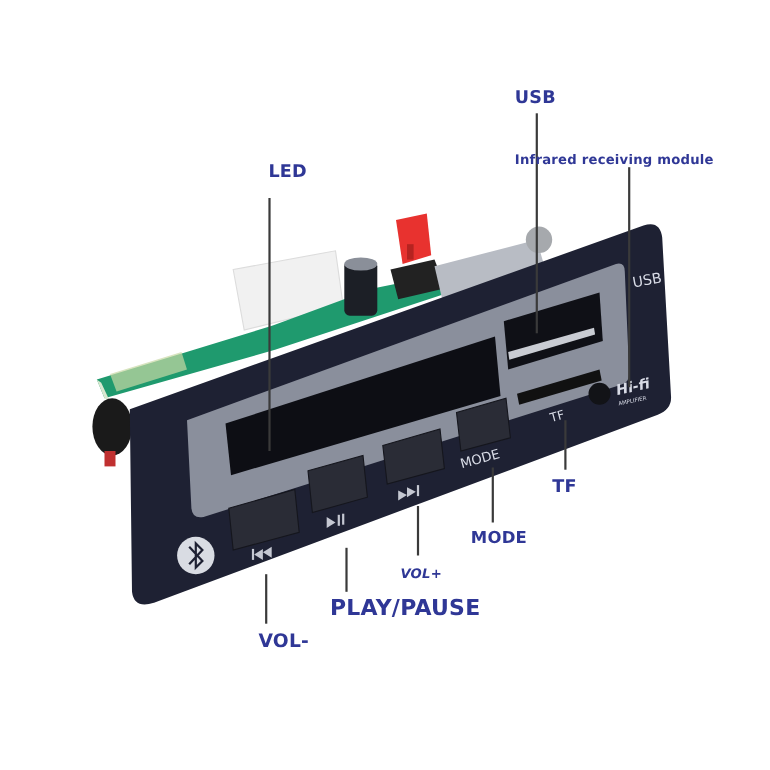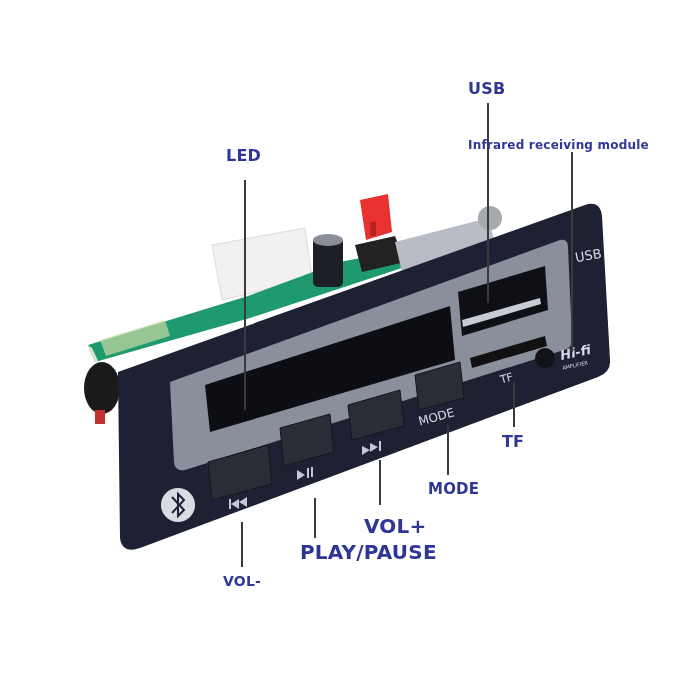--- a/index.html
+++ b/index.html
@@ -104,18 +104,18 @@
 <div class="line" style="left:571px;top:152px;height:200px;"></div>
 <div class="line" style="left:244px;top:180px;height:230px;"></div>
 <div class="line" style="left:513px;top:382px;height:45px;"></div>
 <div class="line" style="left:447px;top:425px;height:50px;"></div>
 <div class="line" style="left:379px;top:460px;height:45px;"></div>
 <div class="line" style="left:314px;top:498px;height:40px;"></div>
 <div class="line" style="left:241px;top:522px;height:45px;"></div>
 
 <div class="label" style="left:468px;top:79px;font-size:16px;">USB</div>
 <div class="label" style="left:468px;top:138px;font-size:12px;">Infrared receiving module</div>
-<div class="label" style="left:226px;top:146px;font-size:16px;">LED</div>
+<div class="label" style="left:244px;top:146px;font-size:16px;">LED</div>
 <div class="label" style="left:502px;top:432px;font-size:16px;">TF</div>
 <div class="label" style="left:428px;top:480px;font-size:15px;">MODE</div>
-<div class="label" style="left:364px;top:514px;font-size:20px;">VOL+</div>
+<div class="label" style="left:364px;top:514px;font-size:12px;font-style:italic;">VOL+</div>
 <div class="label" style="left:300px;top:540px;font-size:20px;">PLAY/PAUSE</div>
-<div class="label" style="left:223px;top:573px;font-size:14px;">VOL-</div>
+<div class="label" style="left:235px;top:573px;font-size:17px;">VOL-</div>
 
 </body></html>

